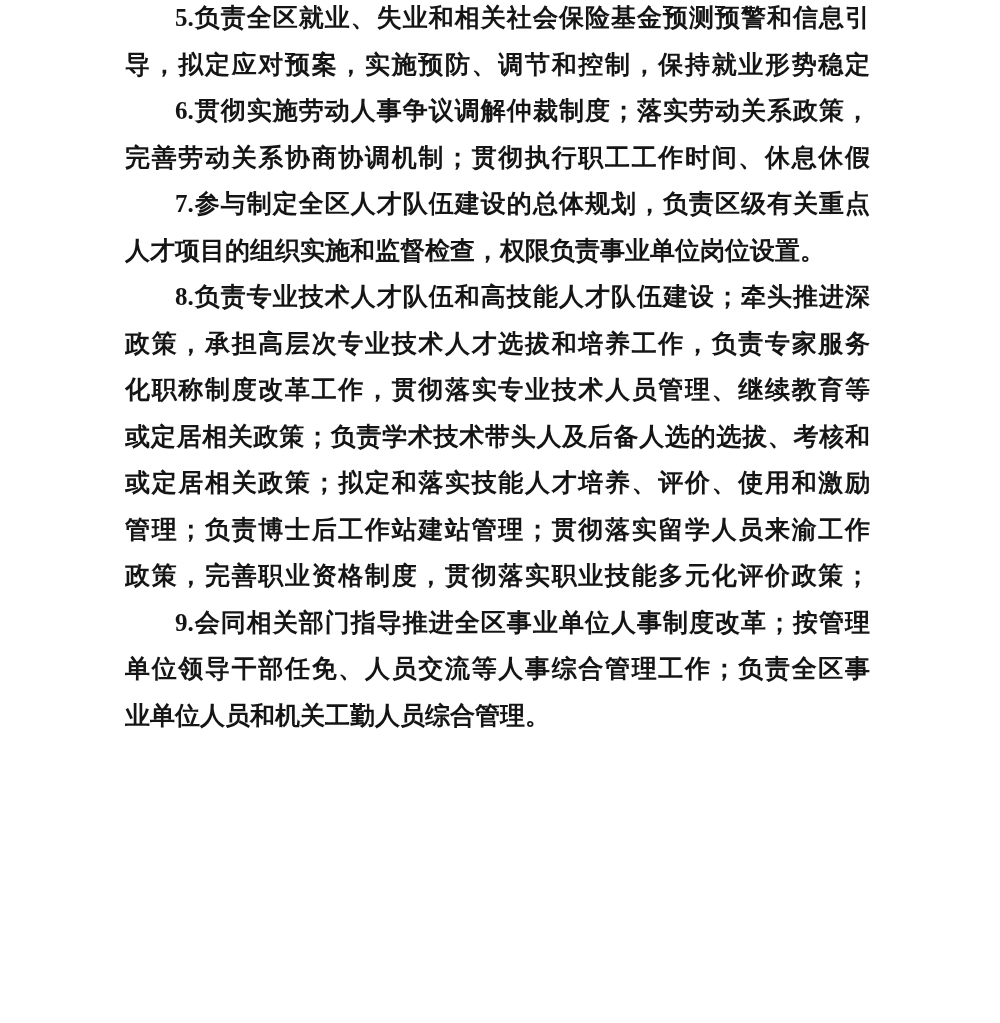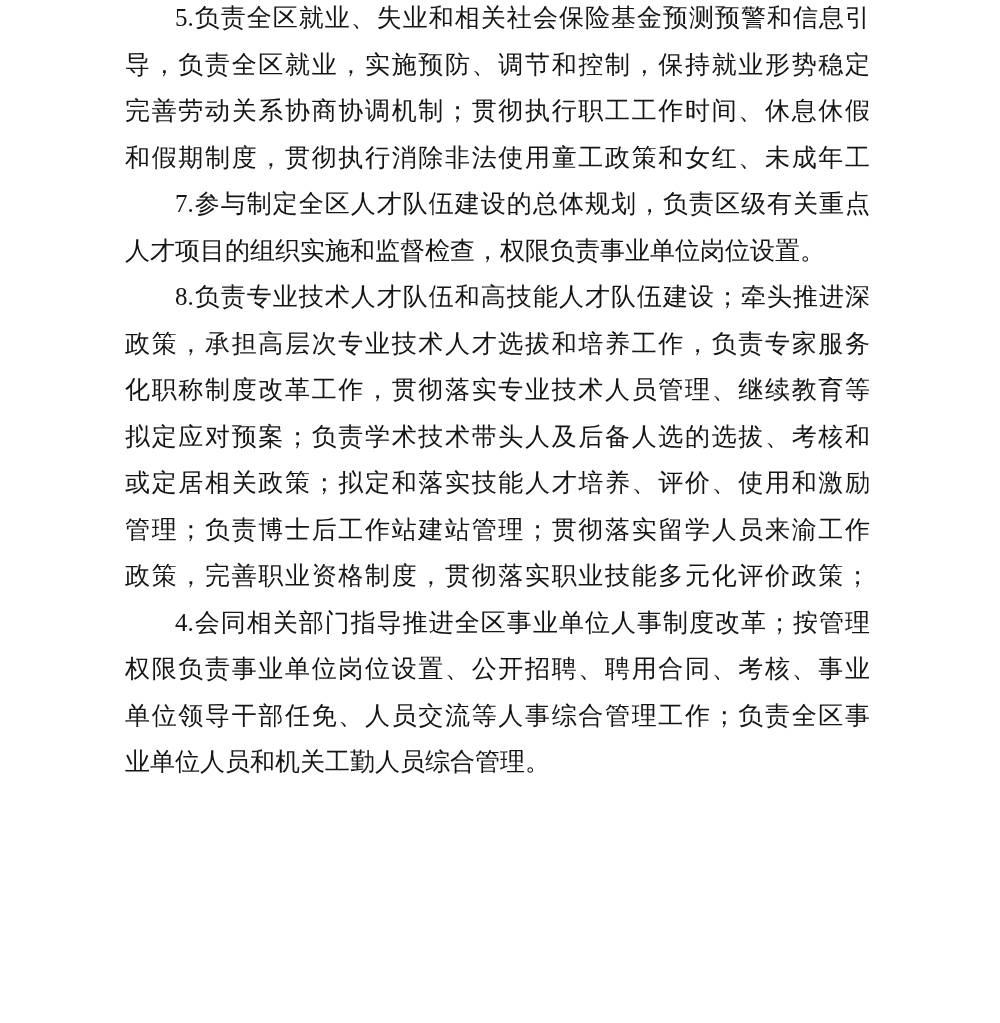--- a/index.html
+++ b/index.html
@@ -10,20 +10,21 @@
     overflow: hidden;
   }
   body {
     background: #ffffff;
   }
   .page {
     position: relative;
     width: 977px;
     height: 1023px;
     background: #ffffff;
+    font-weight: bold;
   }
   .doc {
     position: absolute;
     left: 125px;
     top: -5px;
     width: 745px;
     font-family: "Liberation Serif", "DejaVu Serif", serif;
     font-size: 25px;
     color: #151515;
   }
@@ -45,39 +46,38 @@
     text-align-last: left;
   }
 </style>
 </head>
 <body style="background: rgb(255, 255, 255);">
 
 <div class="page">
   <div class="doc" style="color: rgb(21, 21, 21);">
       <div class="para">
         <div class="line first">5.负责全区就业、失业和相关社会保险基金预测预警和信息引</div>
-        <div class="line">导，负责全区就业，实施预防、调节和控制，保持就业形势稳定</div>
+        <div class="line">导，拟定应对预案，实施预防、调节和控制，保持就业形势稳定</div>
       </div>
       <div class="para">
+        <div class="line first">6.贯彻实施劳动人事争议调解仲裁制度；落实劳动关系政策，</div>
         <div class="line">完善劳动关系协商协调机制；贯彻执行职工工作时间、休息休假</div>
-        <div class="line">和假期制度，贯彻执行消除非法使用童工政策和女红、未成年工</div>
       </div>
       <div class="para">
         <div class="line first">7.参与制定全区人才队伍建设的总体规划，负责区级有关重点</div>
         <div class="line last">人才项目的组织实施和监督检查，权限负责事业单位岗位设置。</div>
       </div>
       <div class="para">
         <div class="line first">8.负责专业技术人才队伍和高技能人才队伍建设；牵头推进深</div>
         <div class="line">政策，承担高层次专业技术人才选拔和培养工作，负责专家服务</div>
         <div class="line">化职称制度改革工作，贯彻落实专业技术人员管理、继续教育等</div>
-        <div class="line">拟定应对预案；负责学术技术带头人及后备人选的选拔、考核和</div>
+        <div class="line">或定居相关政策；负责学术技术带头人及后备人选的选拔、考核和</div>
         <div class="line">或定居相关政策；拟定和落实技能人才培养、评价、使用和激励</div>
         <div class="line">管理；负责博士后工作站建站管理；贯彻落实留学人员来渝工作</div>
         <div class="line">政策，完善职业资格制度，贯彻落实职业技能多元化评价政策；</div>
       </div>
       <div class="para">
-        <div class="line first">4.会同相关部门指导推进全区事业单位人事制度改革；按管理</div>
-        <div class="line">权限负责事业单位岗位设置、公开招聘、聘用合同、考核、事业</div>
+        <div class="line first">9.会同相关部门指导推进全区事业单位人事制度改革；按管理</div>
         <div class="line">单位领导干部任免、人员交流等人事综合管理工作；负责全区事</div>
         <div class="line last">业单位人员和机关工勤人员综合管理。</div>
       </div>
     </div>
 </div>
 
 </body></html>

